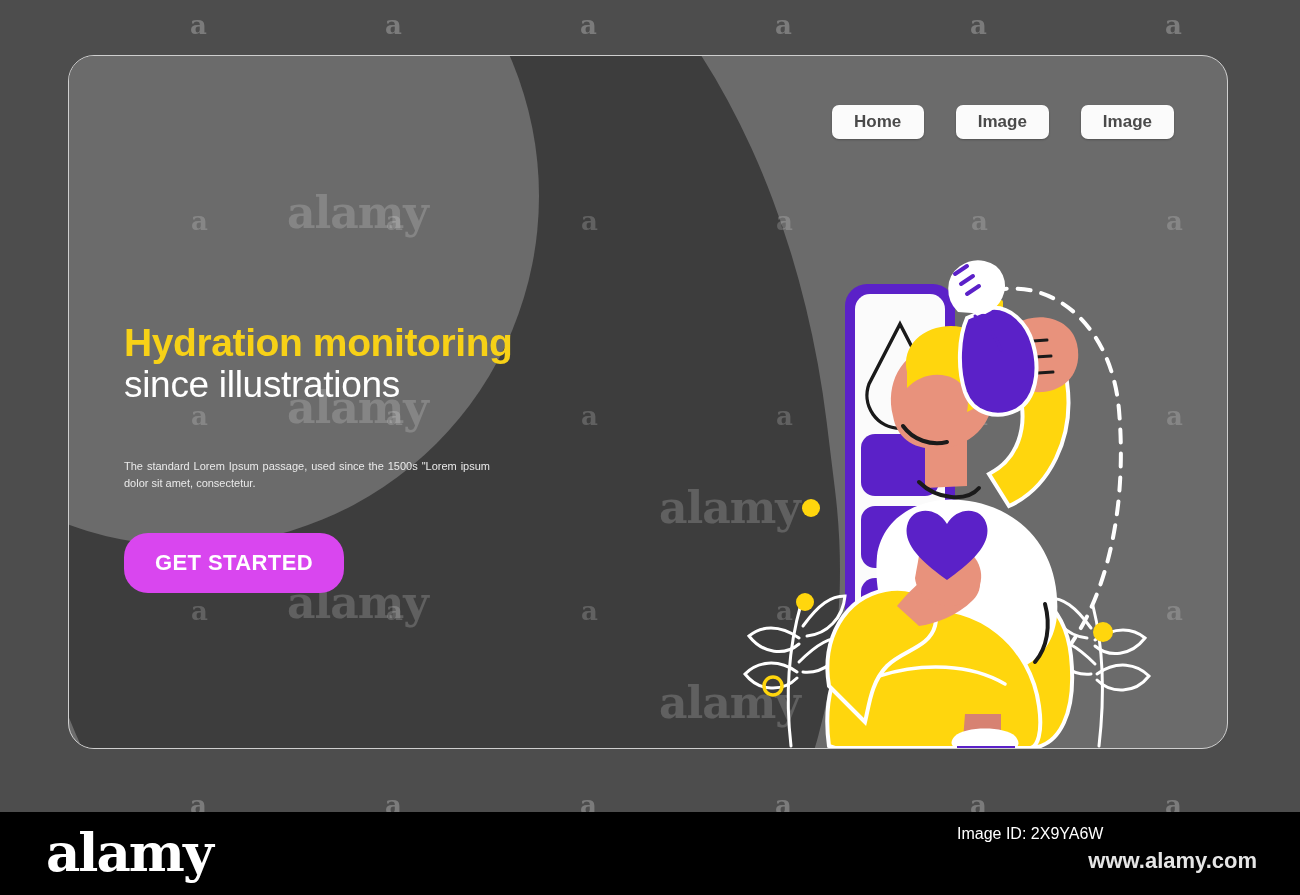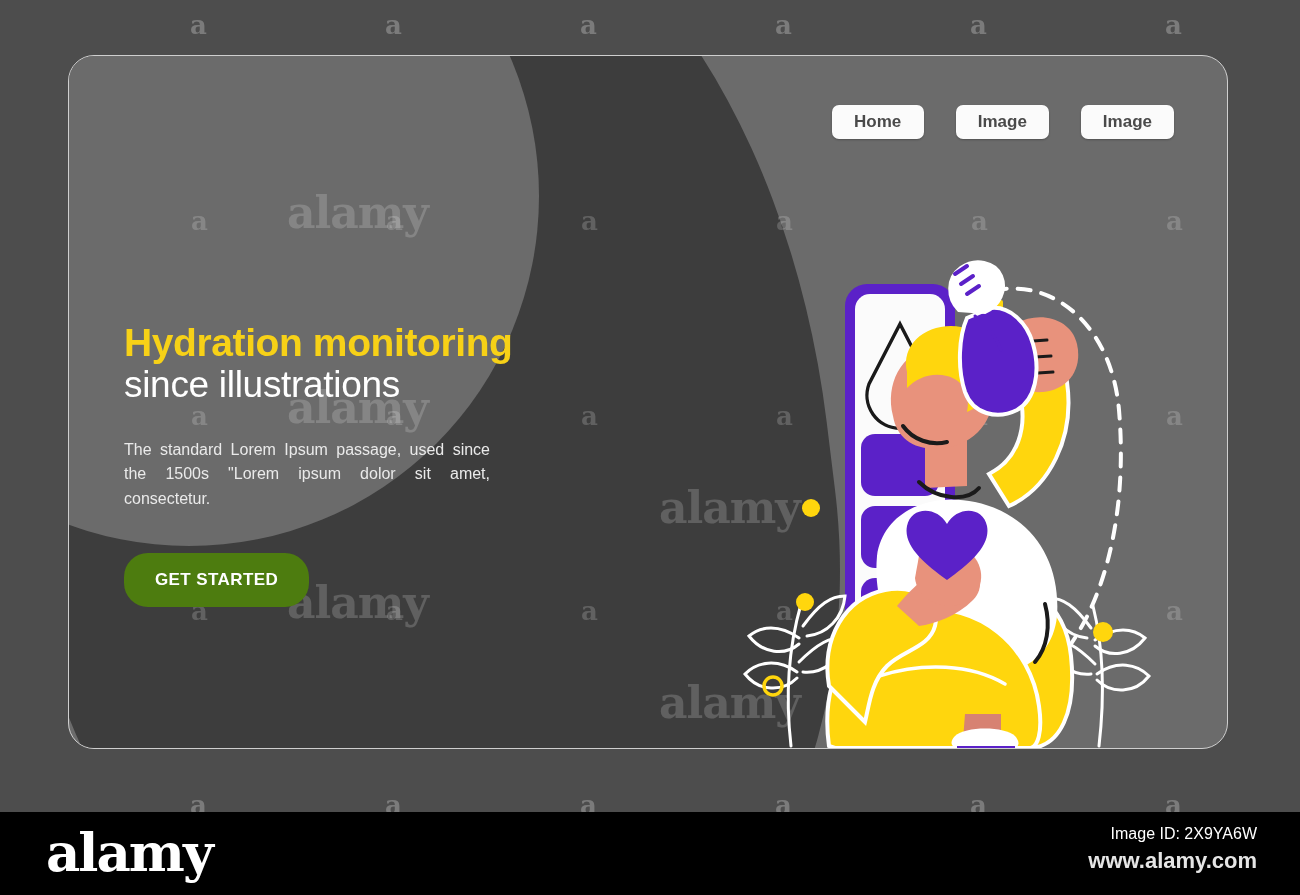--- a/index.html
+++ b/index.html
@@ -111,33 +111,33 @@
     margin-bottom: 2px;
   }
   .hero h2 {
     font-size: 37px;
     font-weight: 400;
     color: #ffffff;
     letter-spacing: -0.3px;
     line-height: 1.1;
   }
   .hero p {
-    margin-top: 32px;
-    font-size: 16px;
+    margin-top: 52px;
+    font-size: 11px;
     line-height: 1.52;
     color: #eaeaea;
     text-align: justify;
     width: 366px;
   }
   .cta {
     display: inline-block;
     margin-top: 42px;
-    background: #4d7c0f;
+    background: #d946ef;
     color: #ffffff;
-    font-size: 17px;
+    font-size: 22px;
     font-weight: 700;
     letter-spacing: 0.4px;
     border: none;
     border-radius: 24px;
     padding: 17px 31px;
     cursor: pointer;
     font-family: "Liberation Sans", sans-serif;
   }
 
   
@@ -165,21 +165,21 @@
     font-size: 53px;
     color: #ffffff;
     letter-spacing: -2px;
     line-height: 1;
   }
   .footer-id {
     position: absolute;
     right: 43px; top: 13px;
     font-size: 16px;
     color: #ffffff;
-    text-align: right;
+    text-align: left;
     width: 300px;
   }
   .footer-url {
     position: absolute;
     right: 43px; top: 36px;
     font-size: 22px;
     font-weight: 700;
     color: #e5e5e5;
     text-align: right;
     width: 300px;

